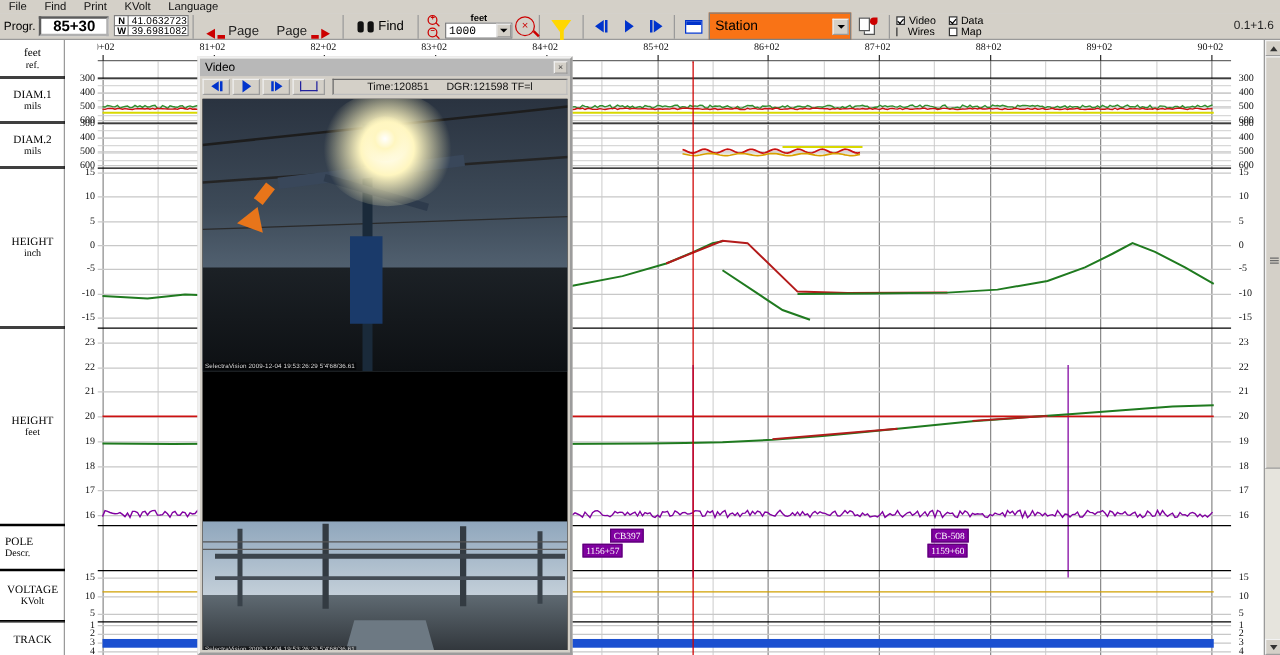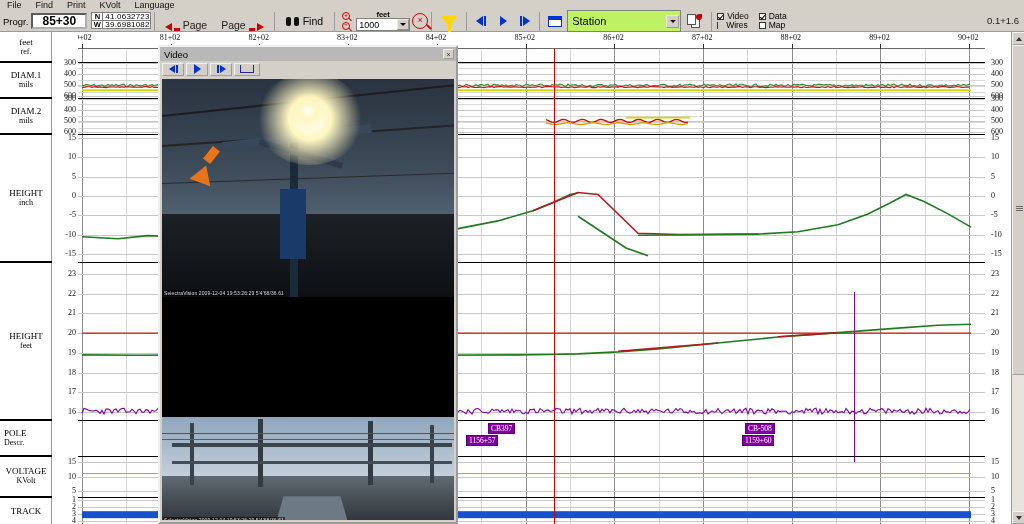--- a/index.html
+++ b/index.html
@@ -67,21 +67,21 @@
   .zcirc { width:8px;height:8px;border:1.3px solid #cc0000;border-radius:50%;
            position:relative; font-size:6px; color:#cc0000; line-height:6px; text-align:center;}
   .zcirc span{ position:absolute; left:0; right:0; top:-1px; font-weight:bold;}
   .zcirc:after{content:"";position:absolute;width:4px;height:1.3px;background:#cc0000;
                right:-3px;bottom:-1px;transform:rotate(45deg);}
 
   .feetsel { display:flex; flex-direction:column; margin:0 2px; }
   .feetsel .cap { font-size:7.5px; font-weight:bold; text-align:center; line-height:7px;}
   .selbox { display:flex; align-items:center; width:54px; height:13px; background:#fff;
             border:1px solid #808080; font-size:9px; padding-left:2px; position:relative;}
-  .selbox .cur { flex:1; }
+  .selbox .cur { flex:1;font-family:Liberation Mono, monospace; }
   .selbox .arrow { width:12px;height:11px;background:#d4d0c8;border:1px outset #e8e8e8;
                    display:flex;align-items:center;justify-content:center; }
   .caret { width:0;height:0;border-left:3px solid transparent;border-right:3px solid transparent;
            border-top:3px solid #000; }
 
   .mag { width:16px;height:16px;border:1.7px solid #cc0000;border-radius:50%; position:relative;}
   .mag:after{content:"";position:absolute;width:6px;height:2px;background:#cc0000;
              right:-5px;bottom:0px;transform:rotate(45deg);}
   .mag span{position:absolute;left:0;right:0;top:1px;text-align:center;font-size:9px;color:#cc0000;}
 
@@ -93,21 +93,21 @@
             width:22px;height:19px; }
   .tri-l { width:0;height:0;border-top:5px solid transparent;border-bottom:5px solid transparent;
            border-right:7px solid #0033cc; }
   .tri-r { width:0;height:0;border-top:5px solid transparent;border-bottom:5px solid transparent;
            border-left:7px solid #0033cc; }
   .bar2 { width:2px;height:10px;background:#0033cc; }
 
   .winicon { width:14px;height:11px;border:1.6px solid #0033cc;background:#fff;}
   .winicon i{display:block;height:3px;background:#0033cc;}
 
-  .stationsel { display:flex;align-items:center;width:114px;height:22px;background:#bef264;
+  .stationsel { display:flex;align-items:center;width:114px;height:22px;background:#f97316;
                 border:1px solid #808080; font-size:11px;}
   .stationsel .cur{flex:1;padding-left:4px;}
   .stationsel .arrow{width:13px;height:13px;background:#d4d0c8;border:1px outset #eee;
                      display:flex;align-items:center;justify-content:center;margin-right:1px;}
 
   .pages-icon{position:relative;width:15px;height:14px;}
   .pages-icon .pg{position:absolute;width:9px;height:11px;background:#fff;border:1px solid #555;}
   .pages-icon .pg.b{left:4px;top:3px;}
   .pages-icon .pg.a{left:0;top:0;}
   .pages-icon .dot{position:absolute;right:0;top:0;width:6px;height:6px;background:#cc0000;
@@ -638,20 +638,24 @@
     <div class="vcbtn">
       <div class="tri-r" style="border-left-width:7px;border-top-width:5px;border-bottom-width:5px"></div>
     </div>
     <div class="vcbtn">
       <div class="bar2" style="height:8px"></div>
       <div class="tri-r" style="border-left-width:6px;border-top-width:4px;border-bottom-width:4px"></div>
     </div>
     <div class="vcbtn wide">
       <div style="width:14px;height:8px;border:1.4px solid #22229e;border-top:none"></div>
     </div>
+    <div class="vw-time">
+      <span>Time:120851</span>
+      <span>DGR:121598 TF=l</span>
+    </div>
   </div>
 
   <div class="vw-body">
 
     <div class="pane pane-top" style="background:linear-gradient(#2a3340 0%,#3d4a58 40%,#586878 70%,#6b7a88 100%)">
       <div style="position:absolute;left:0;bottom:0;width:100%;height:38%;background:linear-gradient(#1c2126,#0d1013)"></div>
       <div class="wire" style="left:0;top:36px;width:300px;transform:rotate(-6deg);background:#1d1d1d;height:2px"></div>
       <div class="wire" style="left:0;top:66px;width:300px;transform:rotate(-4deg);background:#242424;height:2px"></div>
       <div class="wire" style="left:0;top:104px;width:300px;transform:rotate(-2deg);background:#2a2a2a"></div>
       <div class="pole-d" style="left:128px;top:20px;width:8px;height:198px;background:#1a2a3a"></div>

